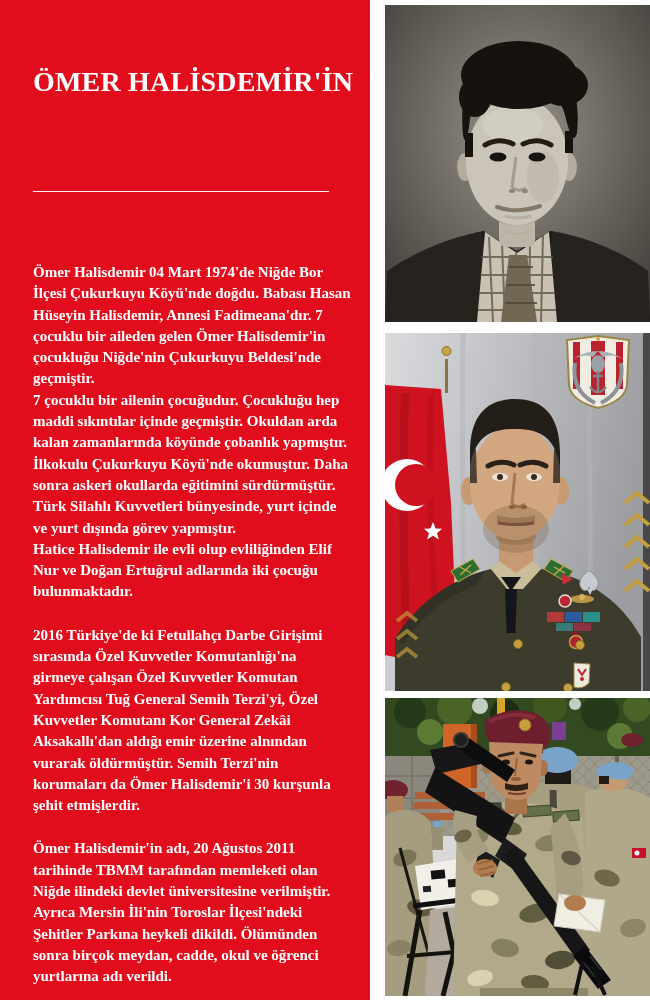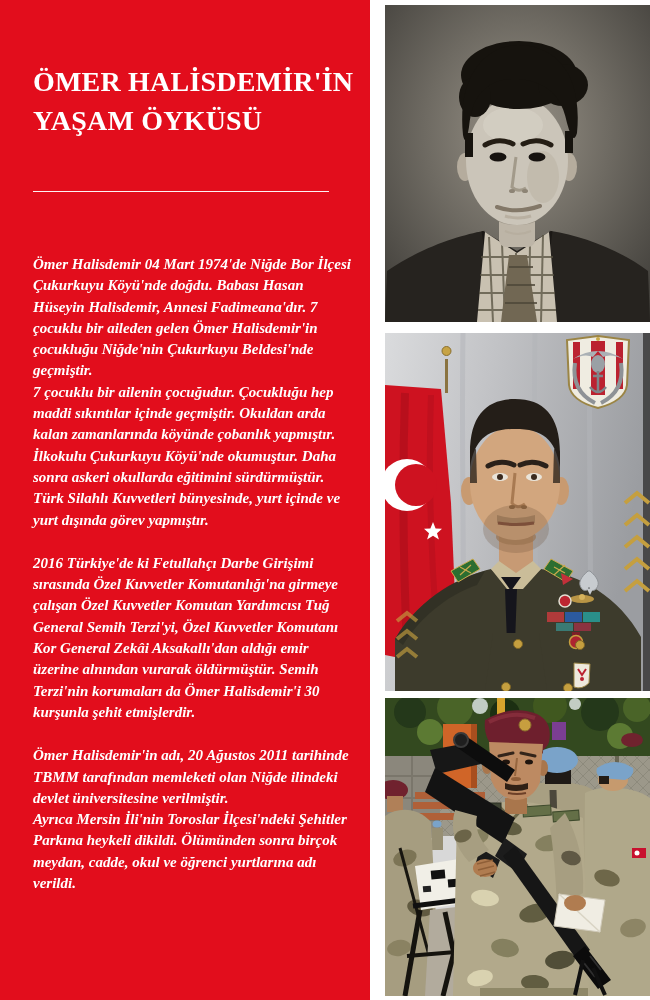--- a/index.html
+++ b/index.html
@@ -20,44 +20,44 @@
   .title-line{display:block;}
   .divider{
     position:absolute;left:33px;top:191px;width:296px;height:1px;
     background:#ffffff;opacity:.95;
   }
   .body-text{
     position:absolute;left:33px;top:246px;width:318px;
     font-size:15px;font-weight:bold;line-height:21.3px;
     text-align:left;
   }
-  .text-section{margin:8px 0 22px 0;font-style:italic;}
+  .text-section{margin:16px 0 22px 0;}
   .body-text p{margin:0;}
   .photo-column{position:absolute;left:385px;top:0;width:265px;height:1000px;}
   .photo{position:absolute;left:0;margin:0;padding:0;background:#d8d8d8;overflow:hidden;}
   .photo svg{display:block;width:100%;height:100%;}
   .photo1{top:5px;width:265px;height:317px;}
   .photo2{top:333px;width:265px;height:358px;}
   .photo3{top:698px;width:265px;height:298px;}
 </style>
 </head>
 <body>
 
 <div class="page">
 
   <section class="left-panel">
     <h1 class="title">
       <span class="title-line">ÖMER HALİSDEMİR'İN</span>
-      <span class="title-line">YAŞAM ÖYKÜSÜ</span>
     </h1>
     <div class="divider"></div>
     <div class="body-text">
       <div class="text-section">
         <p>Ömer Halisdemir 04 Mart 1974'de Niğde Bor İlçesi Çukurkuyu Köyü'nde doğdu. Babası Hasan Hüseyin Halisdemir, Annesi Fadimeana'dır. 7 çocuklu bir aileden gelen Ömer Halisdemir'in çocukluğu Niğde'nin Çukurkuyu Beldesi'nde geçmiştir.</p>
         <p>7 çocuklu bir ailenin çocuğudur. Çocukluğu hep maddi sıkıntılar içinde geçmiştir. Okuldan arda kalan zamanlarında köyünde çobanlık yapmıştır. İlkokulu Çukurkuyu Köyü'nde okumuştur. Daha sonra askeri okullarda eğitimini sürdürmüştür. Türk Silahlı Kuvvetleri bünyesinde, yurt içinde ve yurt dışında görev yapmıştır.</p>
+        <p>Hatice Halisdemir ile evli olup evliliğinden Elif Nur ve Doğan Ertuğrul adlarında iki çocuğu bulunmaktadır.</p>
       </div>
       <div class="text-section">
         <p>2016 Türkiye'de ki Fetullahçı Darbe Girişimi sırasında Özel Kuvvetler Komutanlığı'na girmeye çalışan Özel Kuvvetler Komutan Yardımcısı Tuğ General Semih Terzi'yi, Özel Kuvvetler Komutanı Kor General Zekâi Aksakallı'dan aldığı emir üzerine alnından vurarak öldürmüştür. Semih Terzi'nin korumaları da Ömer Halisdemir'i 30 kurşunla şehit etmişlerdir.</p>
       </div>
       <div class="text-section">
         <p>Ömer Halisdemir'in adı, 20 Ağustos 2011 tarihinde TBMM tarafından memleketi olan Niğde ilindeki devlet üniversitesine verilmiştir.</p>
         <p>Ayrıca Mersin İli'nin Toroslar İlçesi'ndeki Şehitler Parkına heykeli dikildi. Ölümünden sonra birçok meydan, cadde, okul ve öğrenci yurtlarına adı verildi.</p>
 
       </div>
     </div>

